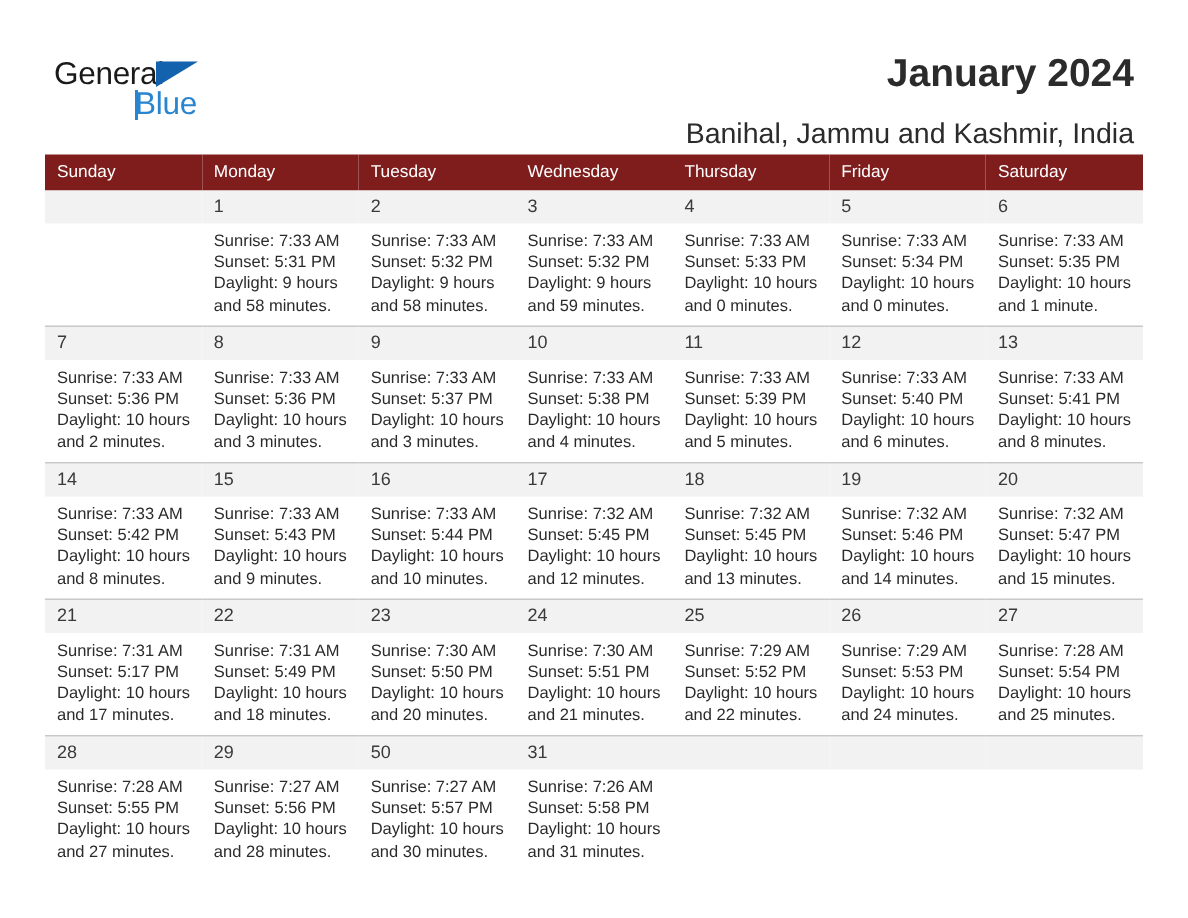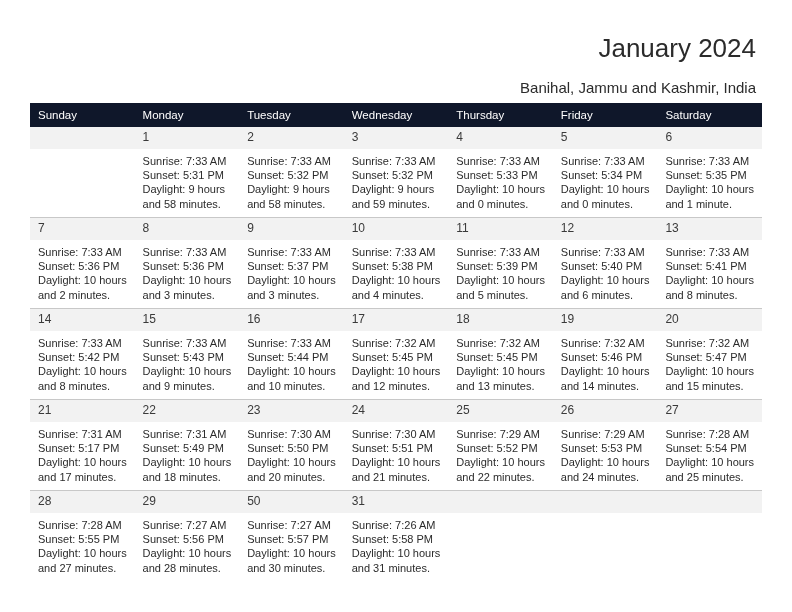--- a/index.html
+++ b/index.html
@@ -72,45 +72,46 @@
   }
 
   .title {
     position: absolute;
     right: 36px;
     top: 33px;
     font-size: 26px;
     color: #2b2b2b;
     text-align: right;
     white-space: nowrap;
+    font-weight: bold;
   }
   .subtitle {
     position: absolute;
     right: 36px;
     top: 79px;
-    font-size: 15px;
+    font-size: 19px;
     color: #2b2b2b;
     text-align: right;
     white-space: nowrap;
   }
 
   
   .calendar {
     position: absolute;
     left: 30px;
     top: 103px;
     width: 732px;
   }
   table.cal {
     width: 732px;
     border-collapse: collapse;
     table-layout: fixed;
   }
   table.cal th {
-    background: #0f172a;
+    background: #7f1d1d;
     color: #ffffff;
     font-size: 11.5px;
     font-weight: normal;
     text-align: left;
     padding: 5px 0 5px 8px;
     height: 14px;
     border: none;
   }
   td.daycell {
     vertical-align: top;
@@ -143,20 +144,26 @@
     white-space: nowrap;
   }
 </style>
 </head>
 <body>
 
 <div class="page">
 
   <div class="top">
 
+    <div class="logo">
+      <span class="logo-general">General</span>
+      <span class="logo-tri"></span>
+      <span class="logo-bar"></span>
+      <span class="logo-blue">Blue</span>
+    </div>
 
     <div class="title">January 2024</div>
     <div class="subtitle">Banihal, Jammu and Kashmir, India</div>
   </div>
 
   <div class="calendar">
     <table class="cal">
       <thead>
         <tr>
           <th>Sunday</th>

